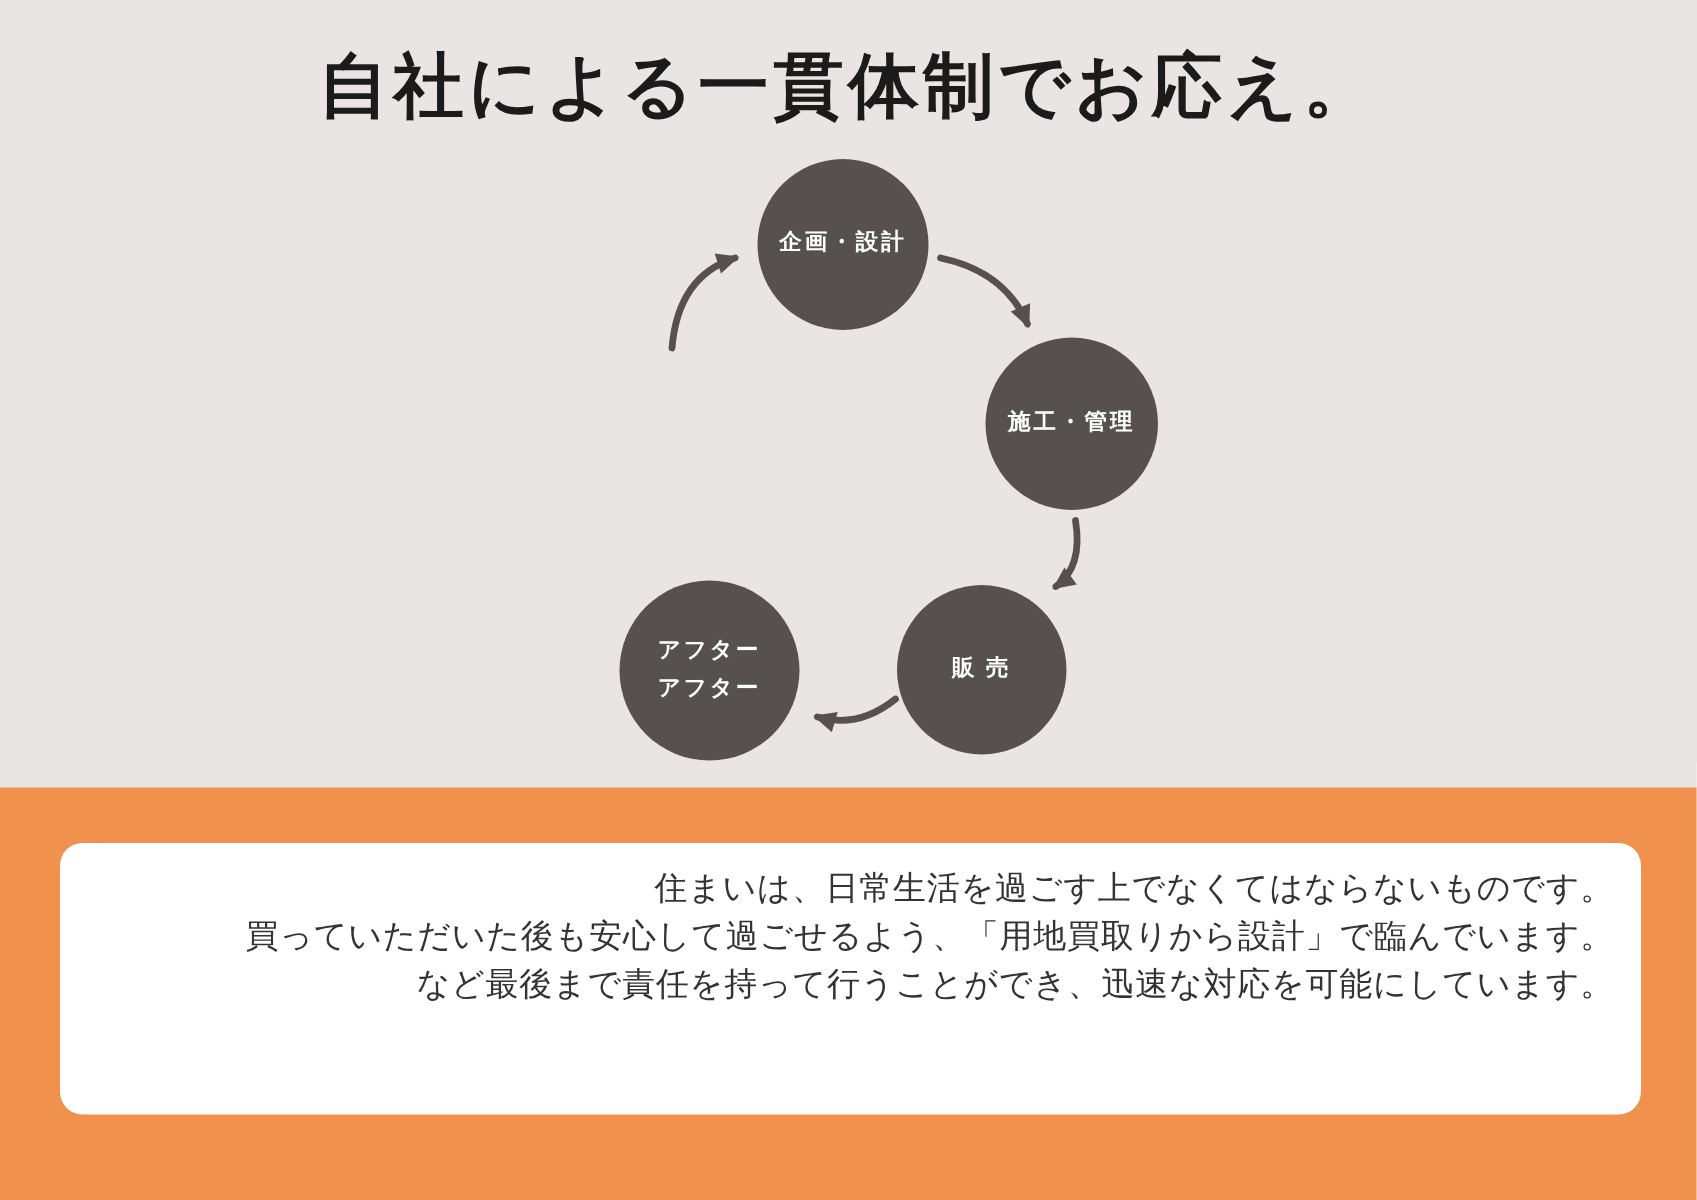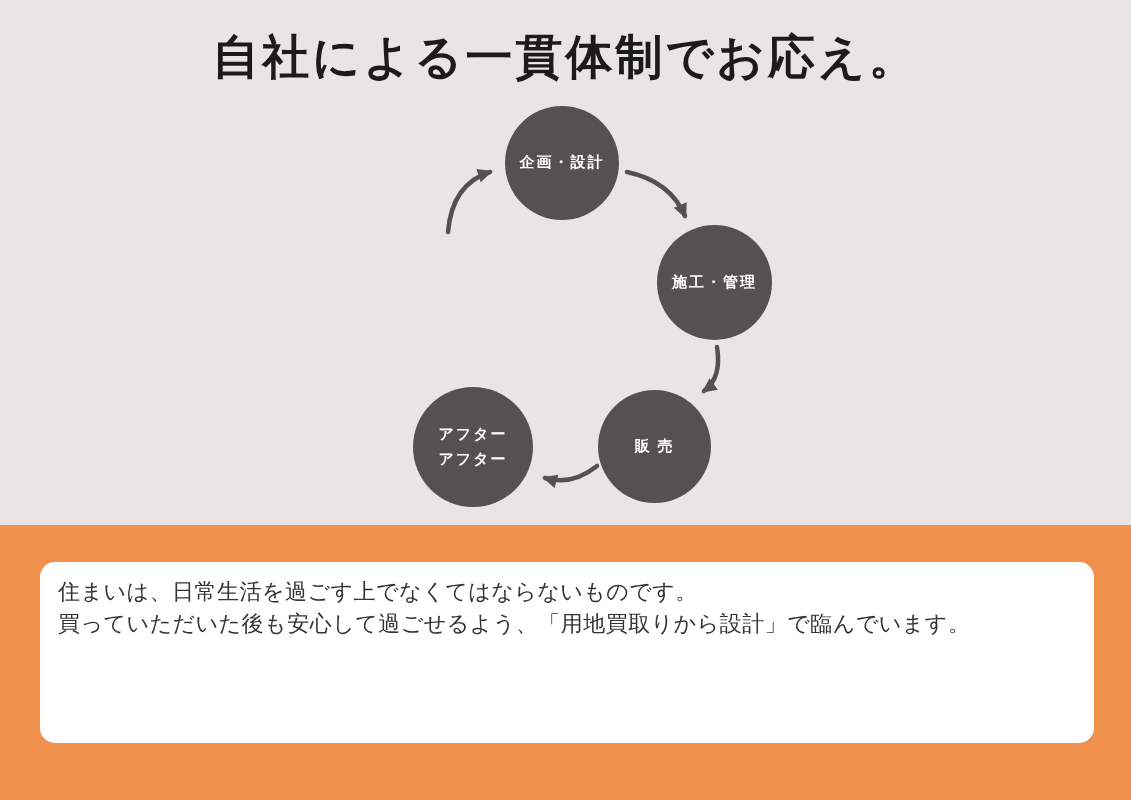--- a/index.html
+++ b/index.html
@@ -74,20 +74,21 @@
     width:1131px;height:275px;
     background:var(--background-bottom,#f0914d);
   }
   .description-card{
     position:absolute;
     left:40px;top:37px;
     width:1054px;height:181px;
     background:var(--card-background,#ffffff);
     border-radius:15px;
     padding:14px 18px;
+    text-align:right;
   }
   .description-card p{
     font-size:22px;
     line-height:32px;
     color:var(--body-text,#333333);
     white-space:pre-wrap;
     letter-spacing:0.5px;
   }
 </style>
 </head>
@@ -131,16 +132,17 @@
       <span>アフター</span>
     </div>
 
 
   </div>
 
   <div class="description-section">
     <div class="description-card">
       <p>住まいは、日常生活を過ごす上でなくてはならないものです。</p>
       <p>買っていただいた後も安心して過ごせるよう、「用地買取りから設計」で臨んでいます。</p>
+      <p>など最後まで責任を持って行うことができ、迅速な対応を可能にしています。</p>
     </div>
   </div>
 
 </div>
 
 </body></html>

